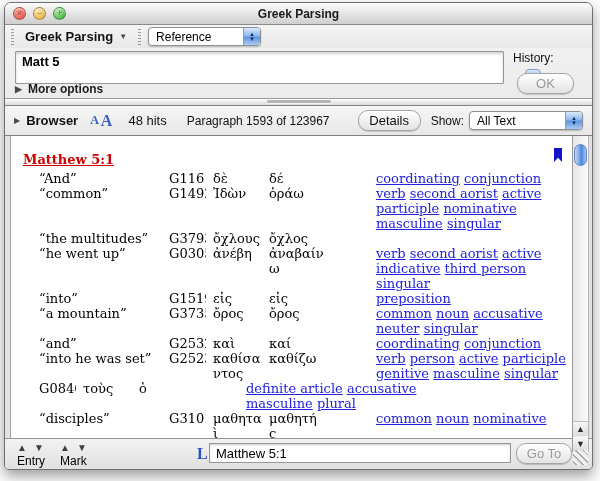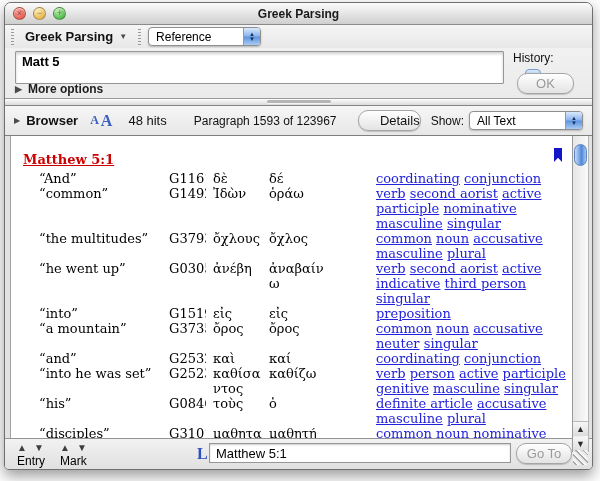--- a/index.html
+++ b/index.html
@@ -67,22 +67,22 @@
     width:64px; height:3px; border-radius:2px; background:#b5b5b5;
     box-shadow:0 1px 0 #f5f5f5; }
   
   .browserbar { height:30px; flex:none; background:linear-gradient(#f6f6f6,#e7e7e7);
     border-bottom:1px solid #7e7e7e; display:flex; align-items:center; padding:0 9px; }
   .bb-label { font-size:13px; font-weight:bold; color:#111; margin-left:6px; }
   .fontA { color:#3a5fbf; font-weight:bold; font-family:"Liberation Serif",serif; }
   .a-small { font-size:12px; margin-left:12px; }
   .a-large { font-size:16px; margin-left:2px; }
   .hits { font-size:13px; color:#111; margin-left:16px; }
-  .para { font-size:12px; color:#111; margin-left:27px; }
-  .detailsbtn { width:63px; height:21px; line-height:19px; color:#111; margin-left:auto;text-align:right; }
+  .para { font-size:12px; color:#111; margin-left:20px; }
+  .detailsbtn { width:63px; height:21px; line-height:19px; color:#111; margin-left:auto; }
   .showlbl { font-size:12px; margin-left:10px; color:#111; }
   .show-popup { width:114px; margin-left:5px; }
   
   .content { height:302px; flex:none; position:relative; background:#e2e2e2; }
   .contentinner { position:absolute; left:5px; top:0; width:562px; height:302px;
     background:#fff; border-left:1px solid #a2a2a2; overflow:hidden; }
   .serif { font-family:"DejaVu Serif","Liberation Serif",serif; }
   .doc { padding-top:16px; font-size:13px; line-height:15px; color:#000; }
   .heading { margin:0 0 4px 12px; color:#cc0000; font-weight:bold; text-decoration:underline;
     font-size:13px; }
@@ -209,21 +209,20 @@
               <span class="c-strongs serif">G1492</span>
               <span class="c-infl serif">Ἰδὼν</span>
               <span class="c-lemma serif">ὁράω</span>
               <span class="c-parse serif"><a class="plink">verb</a> <a class="plink">second aorist</a> <a class="plink">active</a> <a class="plink">participle</a> <a class="plink">nominative</a> <a class="plink">masculine</a> <a class="plink">singular</a></span>
             </div>
             <div class="prow">
               <span class="c-gloss serif">“the multitudes”</span>
               <span class="c-strongs serif">G3793</span>
               <span class="c-infl serif">ὄχλους</span>
               <span class="c-lemma serif">ὄχλος</span>
-              <span class="c-parse serif"><a class="plink">common</a> <a class="plink">noun</a> <a class="plink">accusative</a> <a class="plink">masculine</a> <a class="plink">plural</a></span>
             </div>
             <div class="prow">
               <span class="c-gloss serif">“he went up”</span>
               <span class="c-strongs serif">G0305</span>
               <span class="c-infl serif">ἀνέβη</span>
               <span class="c-lemma serif">ἀναβαίνω</span>
               <span class="c-parse serif"><a class="plink">verb</a> <a class="plink">second aorist</a> <a class="plink">active</a> <a class="plink">indicative</a> <a class="plink">third person</a> <a class="plink">singular</a></span>
             </div>
             <div class="prow">
               <span class="c-gloss serif">“into”</span>
@@ -247,21 +246,20 @@
               <span class="c-parse serif"><a class="plink">coordinating</a> <a class="plink">conjunction</a></span>
             </div>
             <div class="prow">
               <span class="c-gloss serif">“into he was set”</span>
               <span class="c-strongs serif">G2523</span>
               <span class="c-infl serif">καθίσαντος</span>
               <span class="c-lemma serif">καθίζω</span>
               <span class="c-parse serif"><a class="plink">verb</a> <a class="plink">person</a> <a class="plink">active</a> <a class="plink">participle</a> <a class="plink">genitive</a> <a class="plink">masculine</a> <a class="plink">singular</a></span>
             </div>
             <div class="prow">
-              <span class="c-gloss serif">“his”</span>
               <span class="c-strongs serif">G0846</span>
               <span class="c-infl serif">τοὺς</span>
               <span class="c-lemma serif">ὁ</span>
               <span class="c-parse serif"><a class="plink">definite article</a> <a class="plink">accusative</a> <a class="plink">masculine</a> <a class="plink">plural</a></span>
             </div>
             <div class="prow">
               <span class="c-gloss serif">“disciples”</span>
               <span class="c-strongs serif">G3101</span>
               <span class="c-infl serif">μαθηταὶ</span>
               <span class="c-lemma serif">μαθητής</span>

